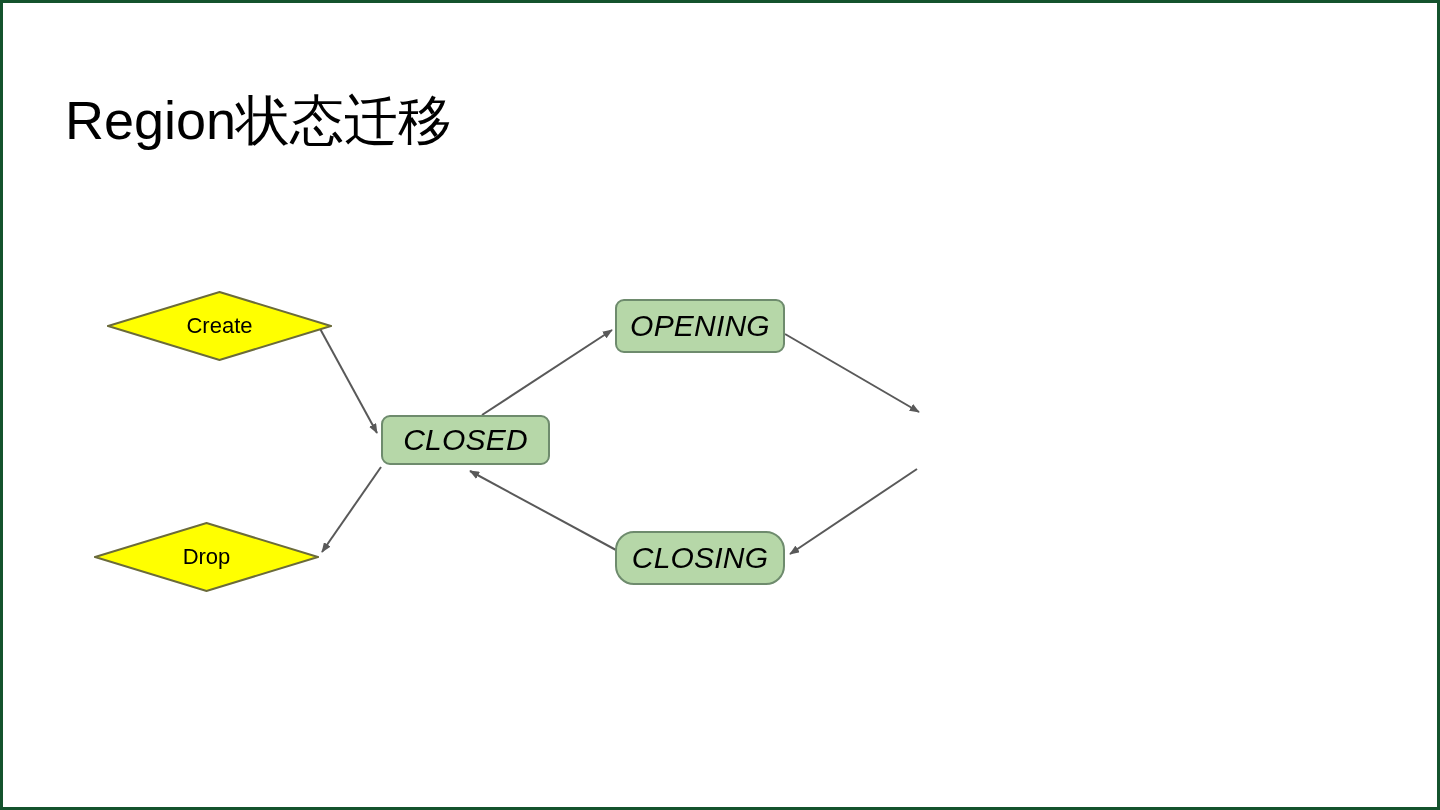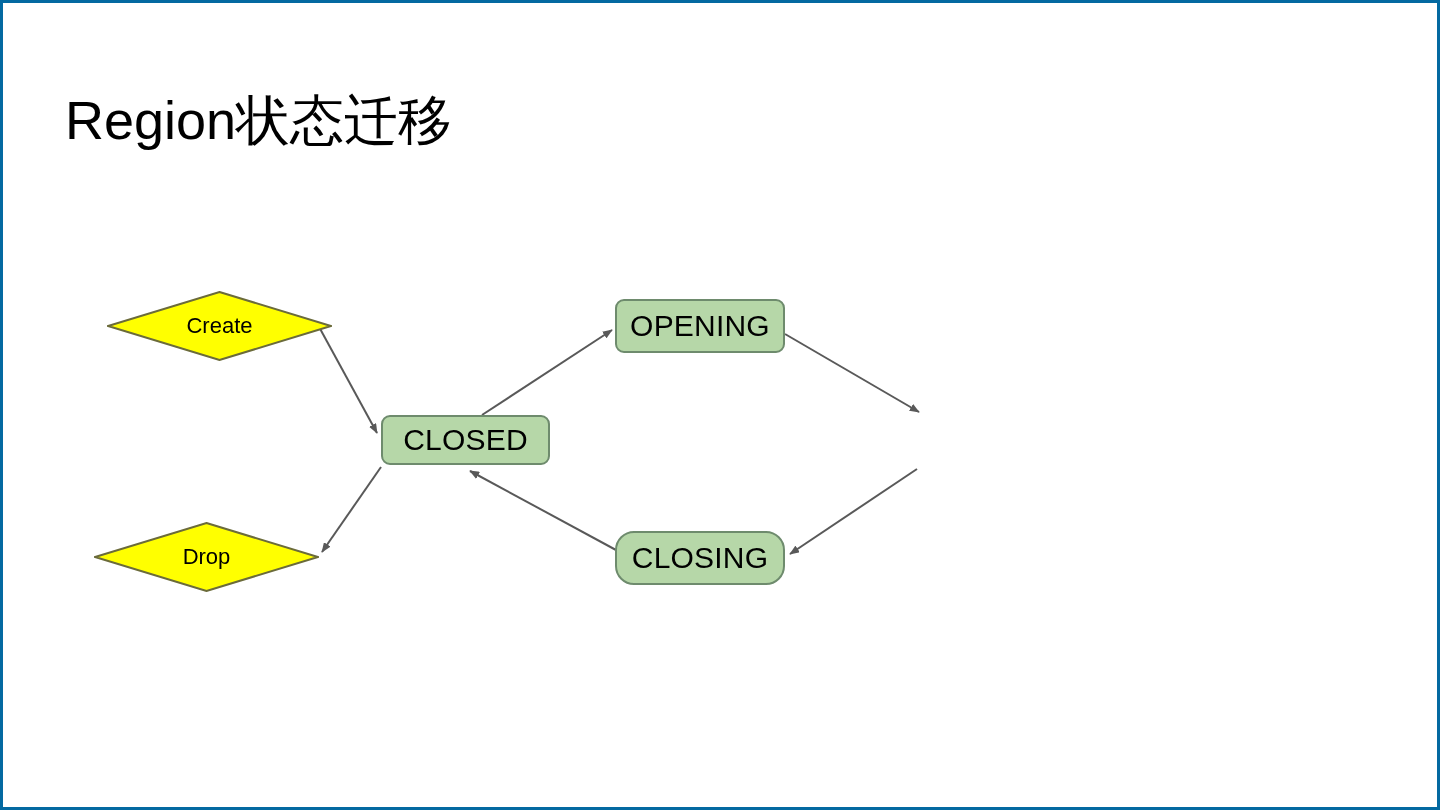--- a/index.html
+++ b/index.html
@@ -8,21 +8,21 @@
     background: #ffffff;
   }
   body {
     font-family: "Liberation Sans", sans-serif;
   }
   #slide {
     position: relative;
     width: 1440px;
     height: 810px;
     background: #ffffff;
-    border: 3px solid #0369a1;
+    border: 3px solid #14532d;
     box-sizing: border-box;
     overflow: hidden;
   }
   #slide-title {
     position: absolute;
     left: 62px;
     top: 82px;
     font-size: 54px;
     line-height: 70px;
     color: #000000;
@@ -49,20 +49,21 @@
     position: absolute;
     box-sizing: border-box;
     display: flex;
     align-items: center;
     justify-content: center;
   }
   .state-node {
     background: #b6d7a8;
     border: 2px solid #6e8b6d;
     border-radius: 9px;
+    font-style: italic;
   }
   .state-label {
     font-size: 30px;
     color: #000000;
     white-space: nowrap;
     letter-spacing: 0.2px;
   }
   .decision-node {
     background: transparent;
     border: none;

